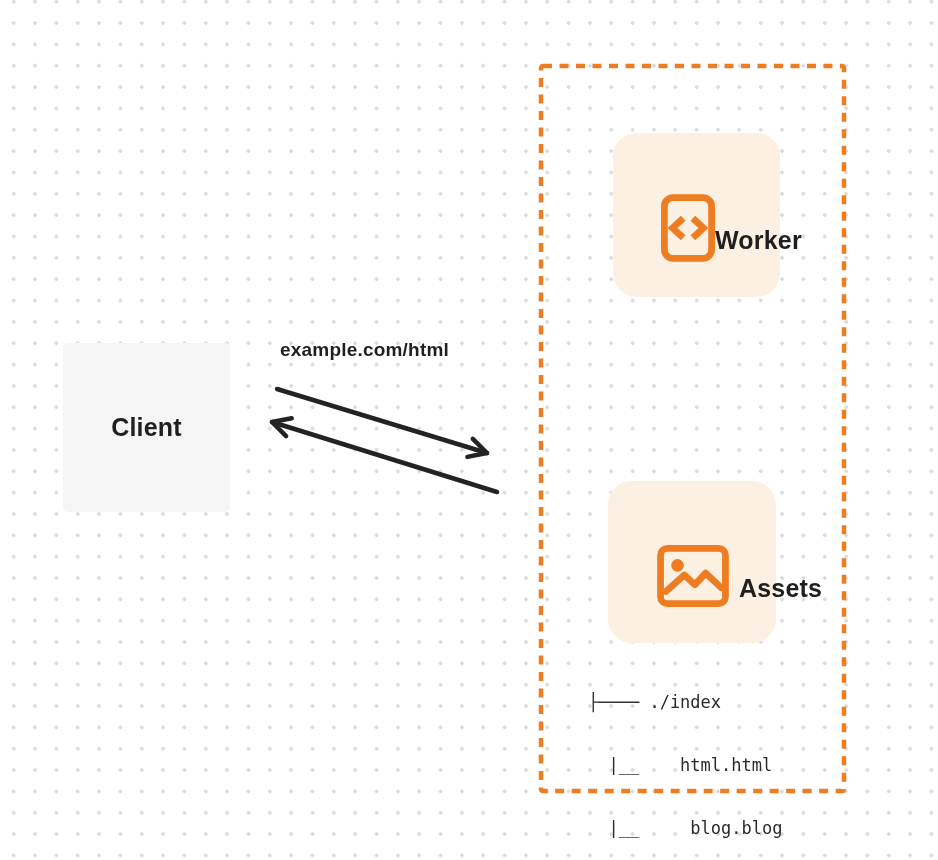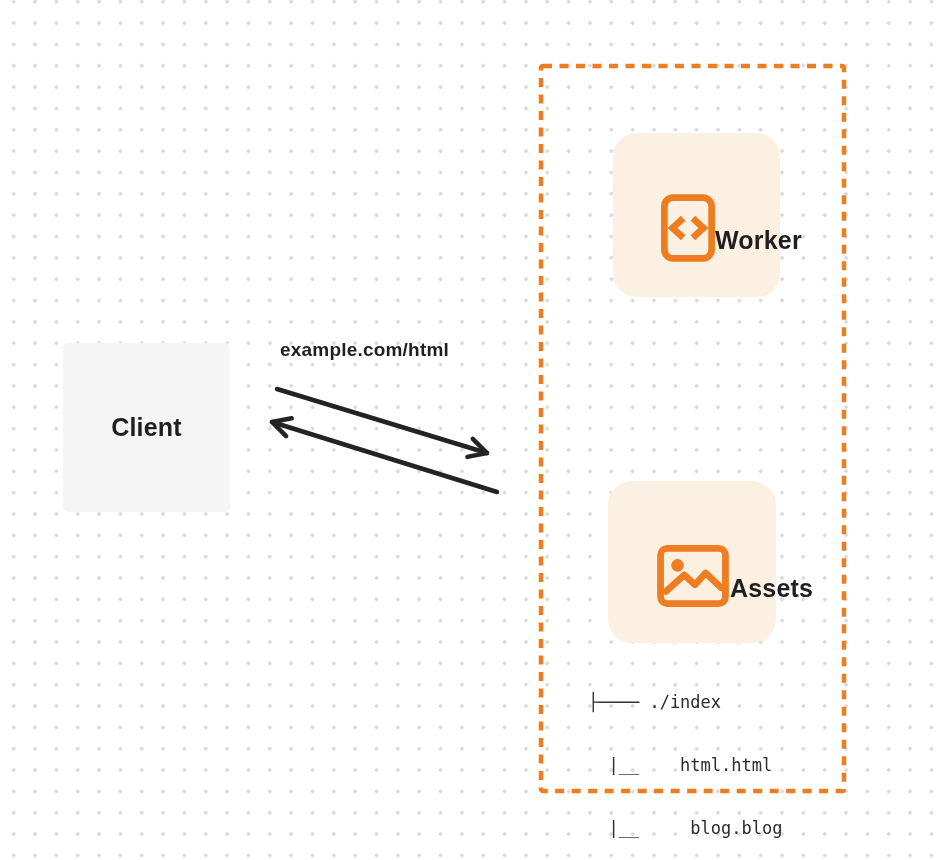--- a/index.html
+++ b/index.html
@@ -47,21 +47,21 @@
   .card{
     position:absolute;
     background:var(--card-bg,#fbf0e2);
     border-radius:24px;
     display:flex;flex-direction:row;align-items:center;justify-content:flex-start;padding-left:48px;
   }
   .card.worker{left:613px;top:133px;width:167px;height:164px;padding-top:25px;box-sizing:border-box;}
   .card.assets{left:608px;top:481px;width:168px;height:162px;padding-top:27px;box-sizing:border-box;}
   .card .icon{color:var(--accent,#ee7c21);line-height:0;}
   .card.worker .card-label{margin-top:25px;}
-  .card.assets .card-label{margin-top:26px;}
+  .card.assets .card-label{margin-top:26px;margin-left:9px;}
   .icon-stroke{stroke:currentColor;fill:none;stroke-width:7;}
   .icon-fill{fill:currentColor;}
   
   .file-tree{
     position:absolute;left:588px;top:650px;
     font-family:"DejaVu Sans Mono","Liberation Mono",monospace;
     font-size:17px;line-height:21px;color:#2b2b2b;
     white-space:pre;
   }
 </style>

